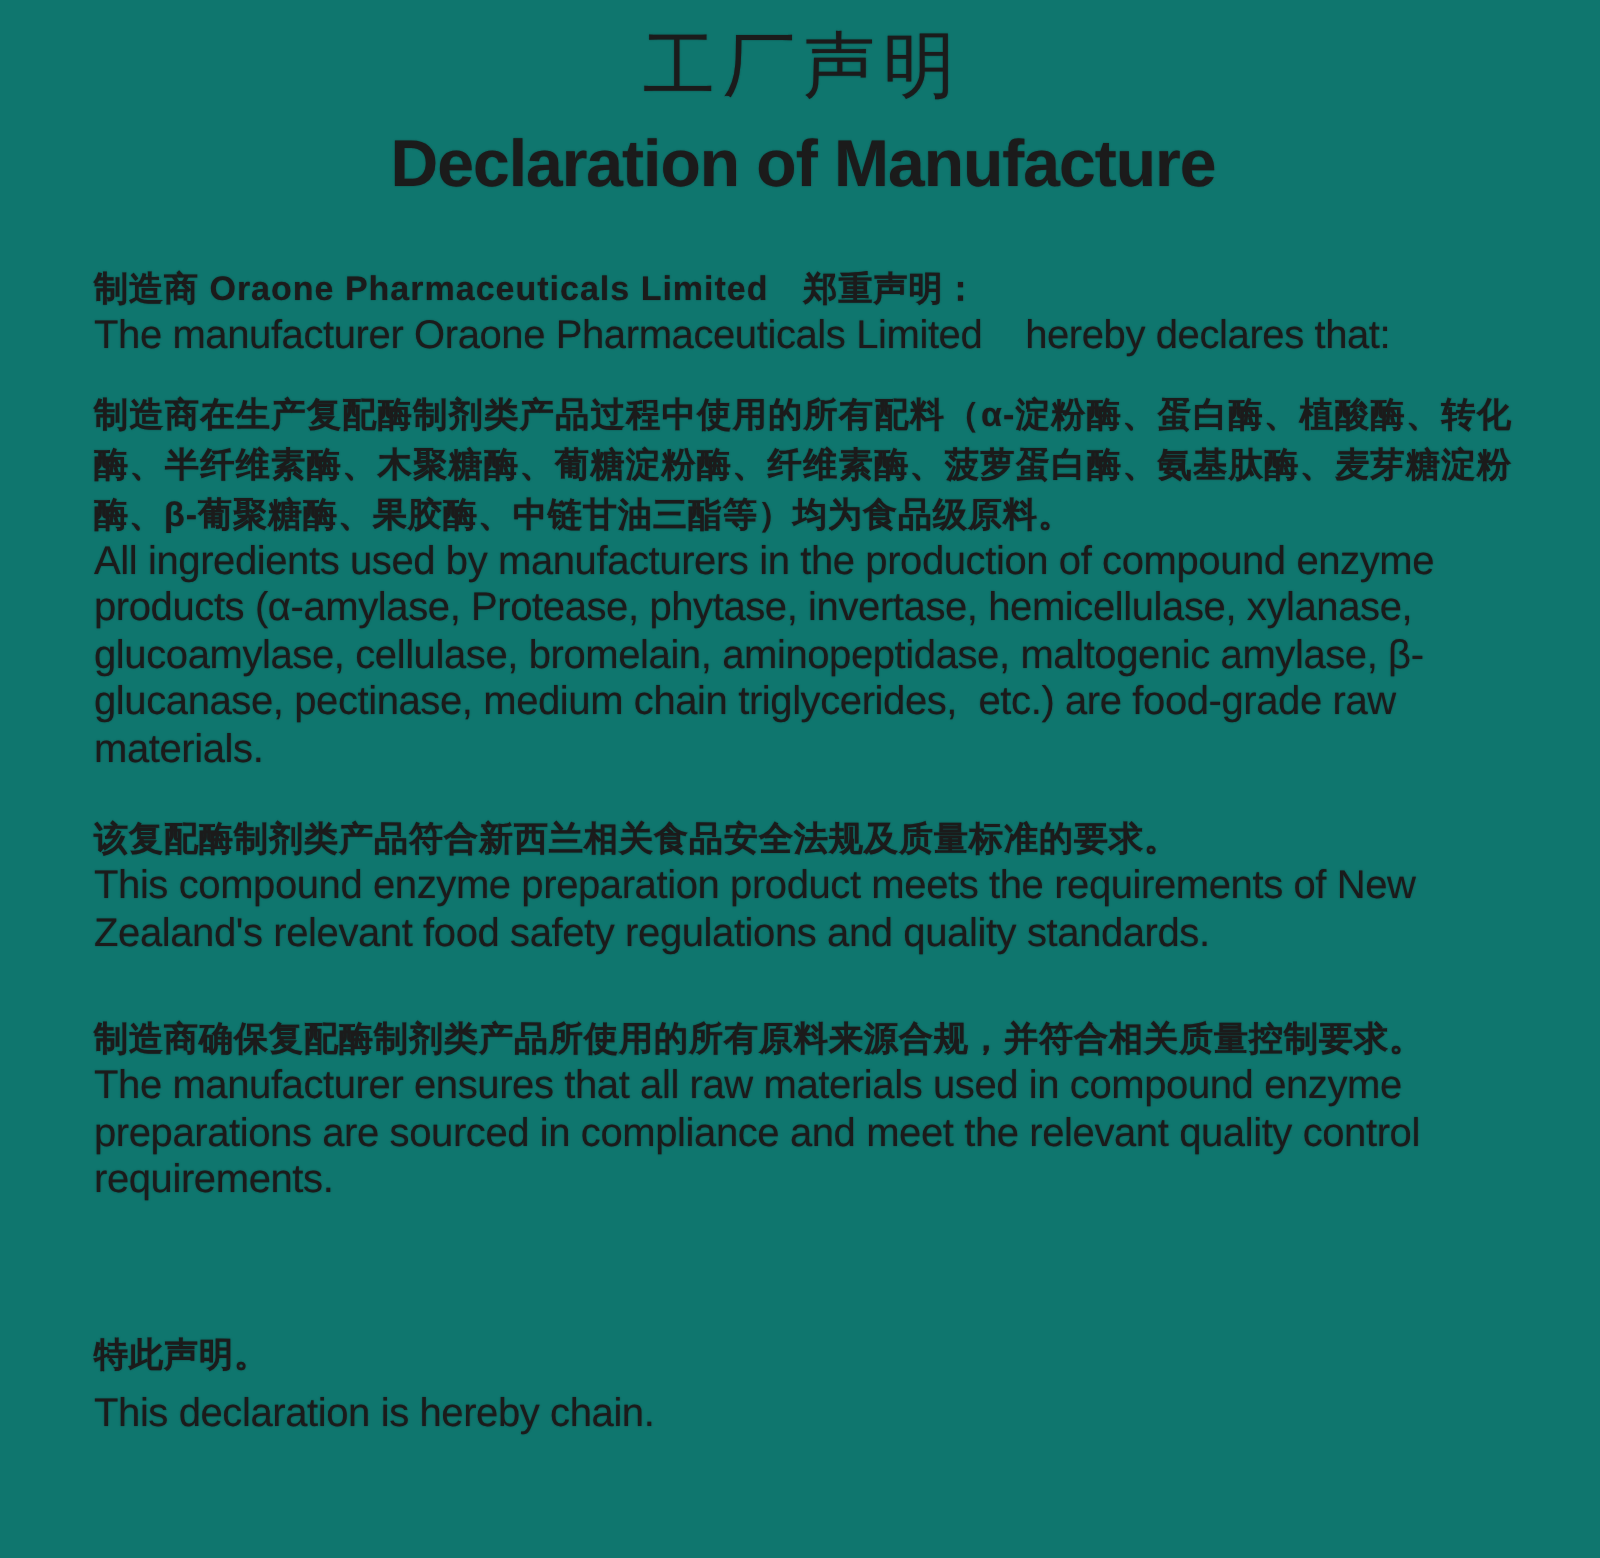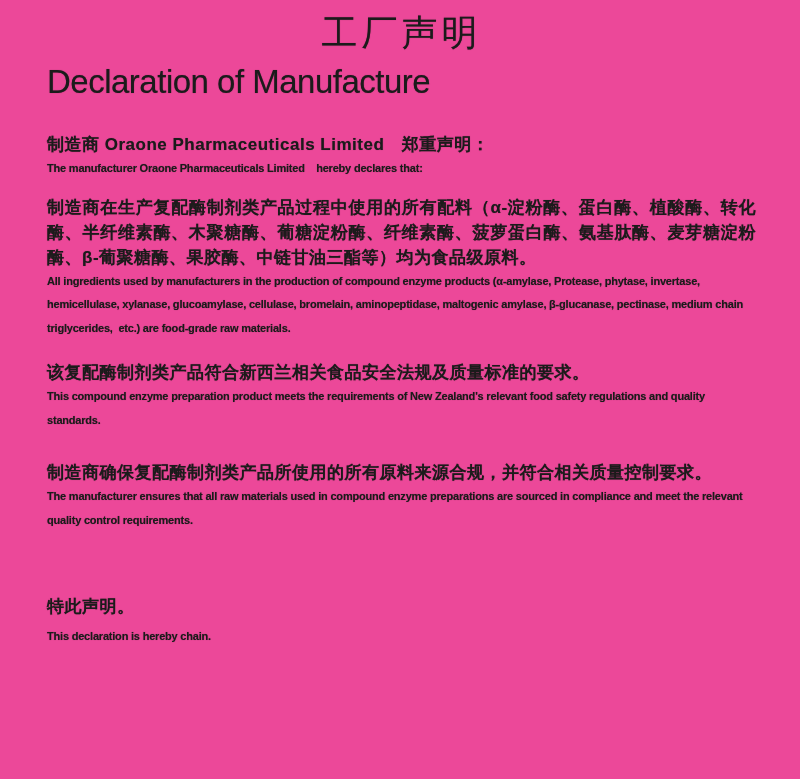--- a/index.html
+++ b/index.html
@@ -5,64 +5,65 @@
   html, body {
     margin: 0;
     padding: 0;
     background: #ffffff;
   }
   .page {
     position: relative;
     width: 800px;
     height: 779px;
     margin: 0 auto;
-    background: #ec4899;
+    background: #0f766e;
     box-sizing: border-box;
     padding: 12px 44px 0 47px;
     color: #1b1b1b;
     text-shadow: 0 0 0.8px rgba(20,20,20,0.55);
     overflow: hidden;
   }
   .title-cn {
     font-family: "Liberation Serif", "DejaVu Serif", serif;
     font-size: 36px;
     line-height: 42px;
     font-weight: 500;
     letter-spacing: 4px;
     text-align: center;
     margin: 0 0 8px 0;
   }
   .title-en {
     font-family: "Liberation Sans", "DejaVu Sans", sans-serif;
     font-size: 33px;
     line-height: 40px;
-    font-weight: 400;
+    font-weight: 700;
     letter-spacing: -0.5px;
+    text-align: center;
     margin: 0 0 30px 0;
   }
   .para { margin: 0 0 20px 0; }
   .para.intro   { margin-bottom: 14px; }
   .para.p-reg   { margin-bottom: 28px; }
   .para.p-suit  { margin-bottom: 30px; }
   .para.p-src   { margin-bottom: 62px; }
   .para.closing { margin-bottom: 0; }
   .cn {
     font-family: "Liberation Sans", "DejaVu Sans", sans-serif;
     font-size: 17px;
     line-height: 25px;
     font-weight: 700;
     letter-spacing: 0.5px;
     text-align: justify;
     white-space: pre-wrap;
   }
   .en {
     font-family: "Liberation Sans", "DejaVu Sans", sans-serif;
-    font-size: 11px;
+    font-size: 20px;
     line-height: 23.5px;
-    font-weight: 700;
+    font-weight: 400;
     letter-spacing: -0.2px;
     white-space: pre-wrap;
   }
   .closing .en { margin-top: 6px; }
 </style>
 </head>
 <body>
 
 <div class="page">
 

